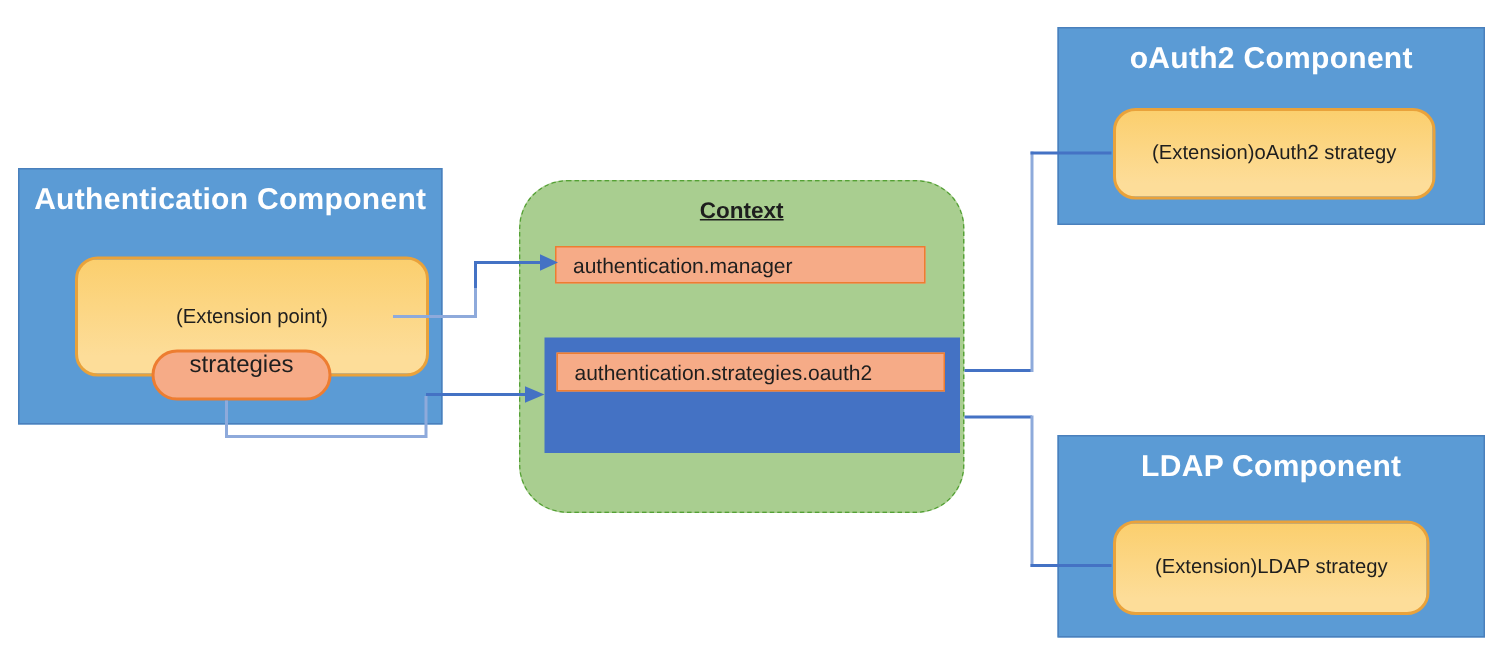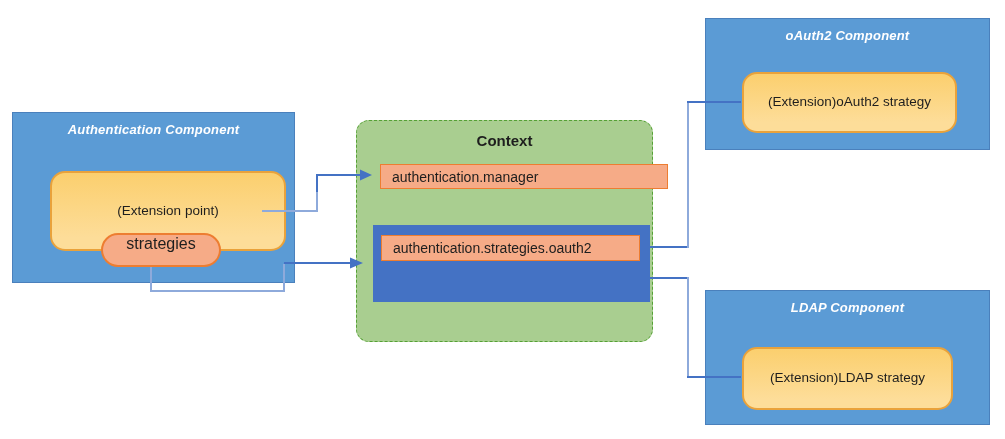--- a/index.html
+++ b/index.html
@@ -6,51 +6,51 @@
   .canvas{
     position:relative;width:1005px;height:439px;background:#ffffff;overflow:hidden;
     font-family:"Liberation Sans",sans-serif;color:var(--text_dark);
   }
   
   .comp{
     position:absolute;background:var(--component_fill);
     border:1px solid var(--component_border);box-sizing:border-box;
   }
   .comp-title{
-    color:var(--component_title);font-weight:bold;font-size:13px;
-    text-align:center;padding-top:9px;letter-spacing:.2px;font-style:italic;
+    color:var(--component_title);font-weight:bold;font-size:20px;
+    text-align:center;padding-top:9px;letter-spacing:.2px;
   }
   
   .ybox{
     position:absolute;box-sizing:border-box;
     background:linear-gradient(180deg,var(--yellow_fill_top) 0%,var(--yellow_fill_bottom) 85%);
     border:2px solid var(--yellow_border);border-radius:15px;
     display:flex;flex-direction:row;align-items:center;justify-content:center;
     font-size:13.5px;line-height:1.55;text-align:center;
   }
   
   .obox{
     position:absolute;box-sizing:border-box;background:var(--orange_fill);
     border:1.5px solid var(--orange_border);
   }
   .strategies{
     left:101px;top:233px;width:120px;height:34px;border-width:2px;
     display:flex;align-items:flex-start;justify-content:center;font-size:16px;border-radius:17px;
   }
   
   .context{
-    position:absolute;left:356px;top:120px;width:297px;height:222px;box-sizing:border-box;
-    background:var(--green_fill);border:1.5px dashed var(--green_border);border-radius:13px;
+    position:absolute;left:346px;top:120px;width:297px;height:222px;box-sizing:border-box;
+    background:var(--green_fill);border:1.5px dashed var(--green_border);border-radius:32px;text-decoration:underline;
   }
   .context-title{font-weight:bold;font-size:15px;text-align:center;padding-top:11px;}
   .ctx-row{
     box-sizing:border-box;background:var(--orange_fill);border:1.5px solid var(--orange_border);
     display:flex;align-items:center;padding-left:11px;font-size:14px;white-space:nowrap;
   }
-  .manager-row{position:absolute;left:23px;top:43px;width:288px;height:25px;}
+  .manager-row{position:absolute;left:23px;top:43px;width:247px;height:25px;}
   .group{
     position:absolute;left:16px;top:104px;width:277px;height:77px;box-sizing:border-box;
     background:var(--group_fill);
     display:flex;flex-direction:column;justify-content:space-between;
     padding:10px 10px 10px 8px;
   }
   .group .ctx-row{position:relative;width:259px;height:26px;}
   
   .wires{position:absolute;left:0;top:0;width:1005px;height:439px;pointer-events:none;}
   .wire{fill:none;stroke-width:2;}

